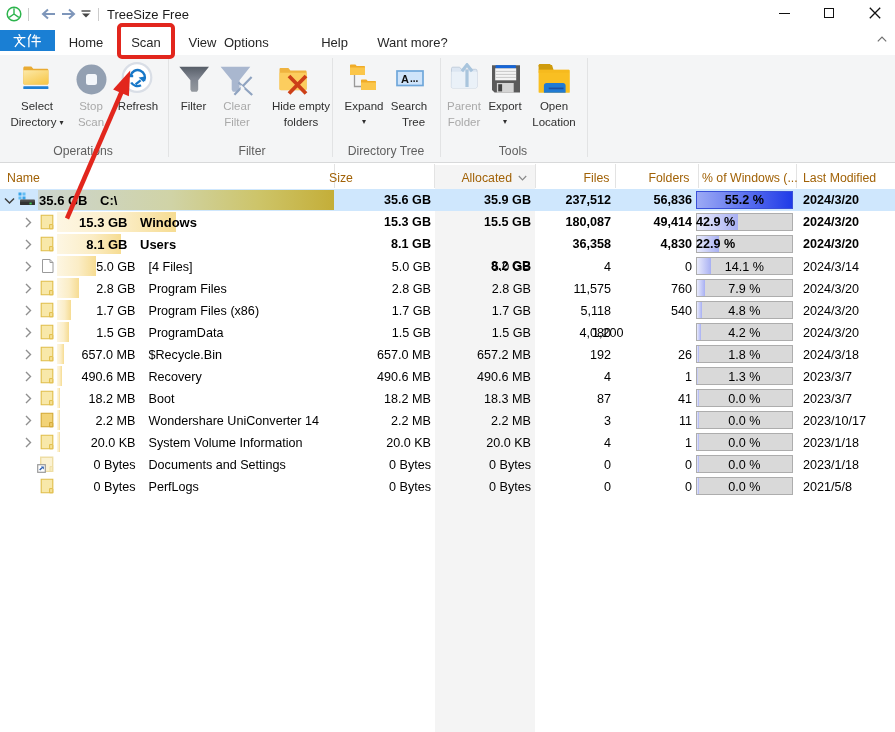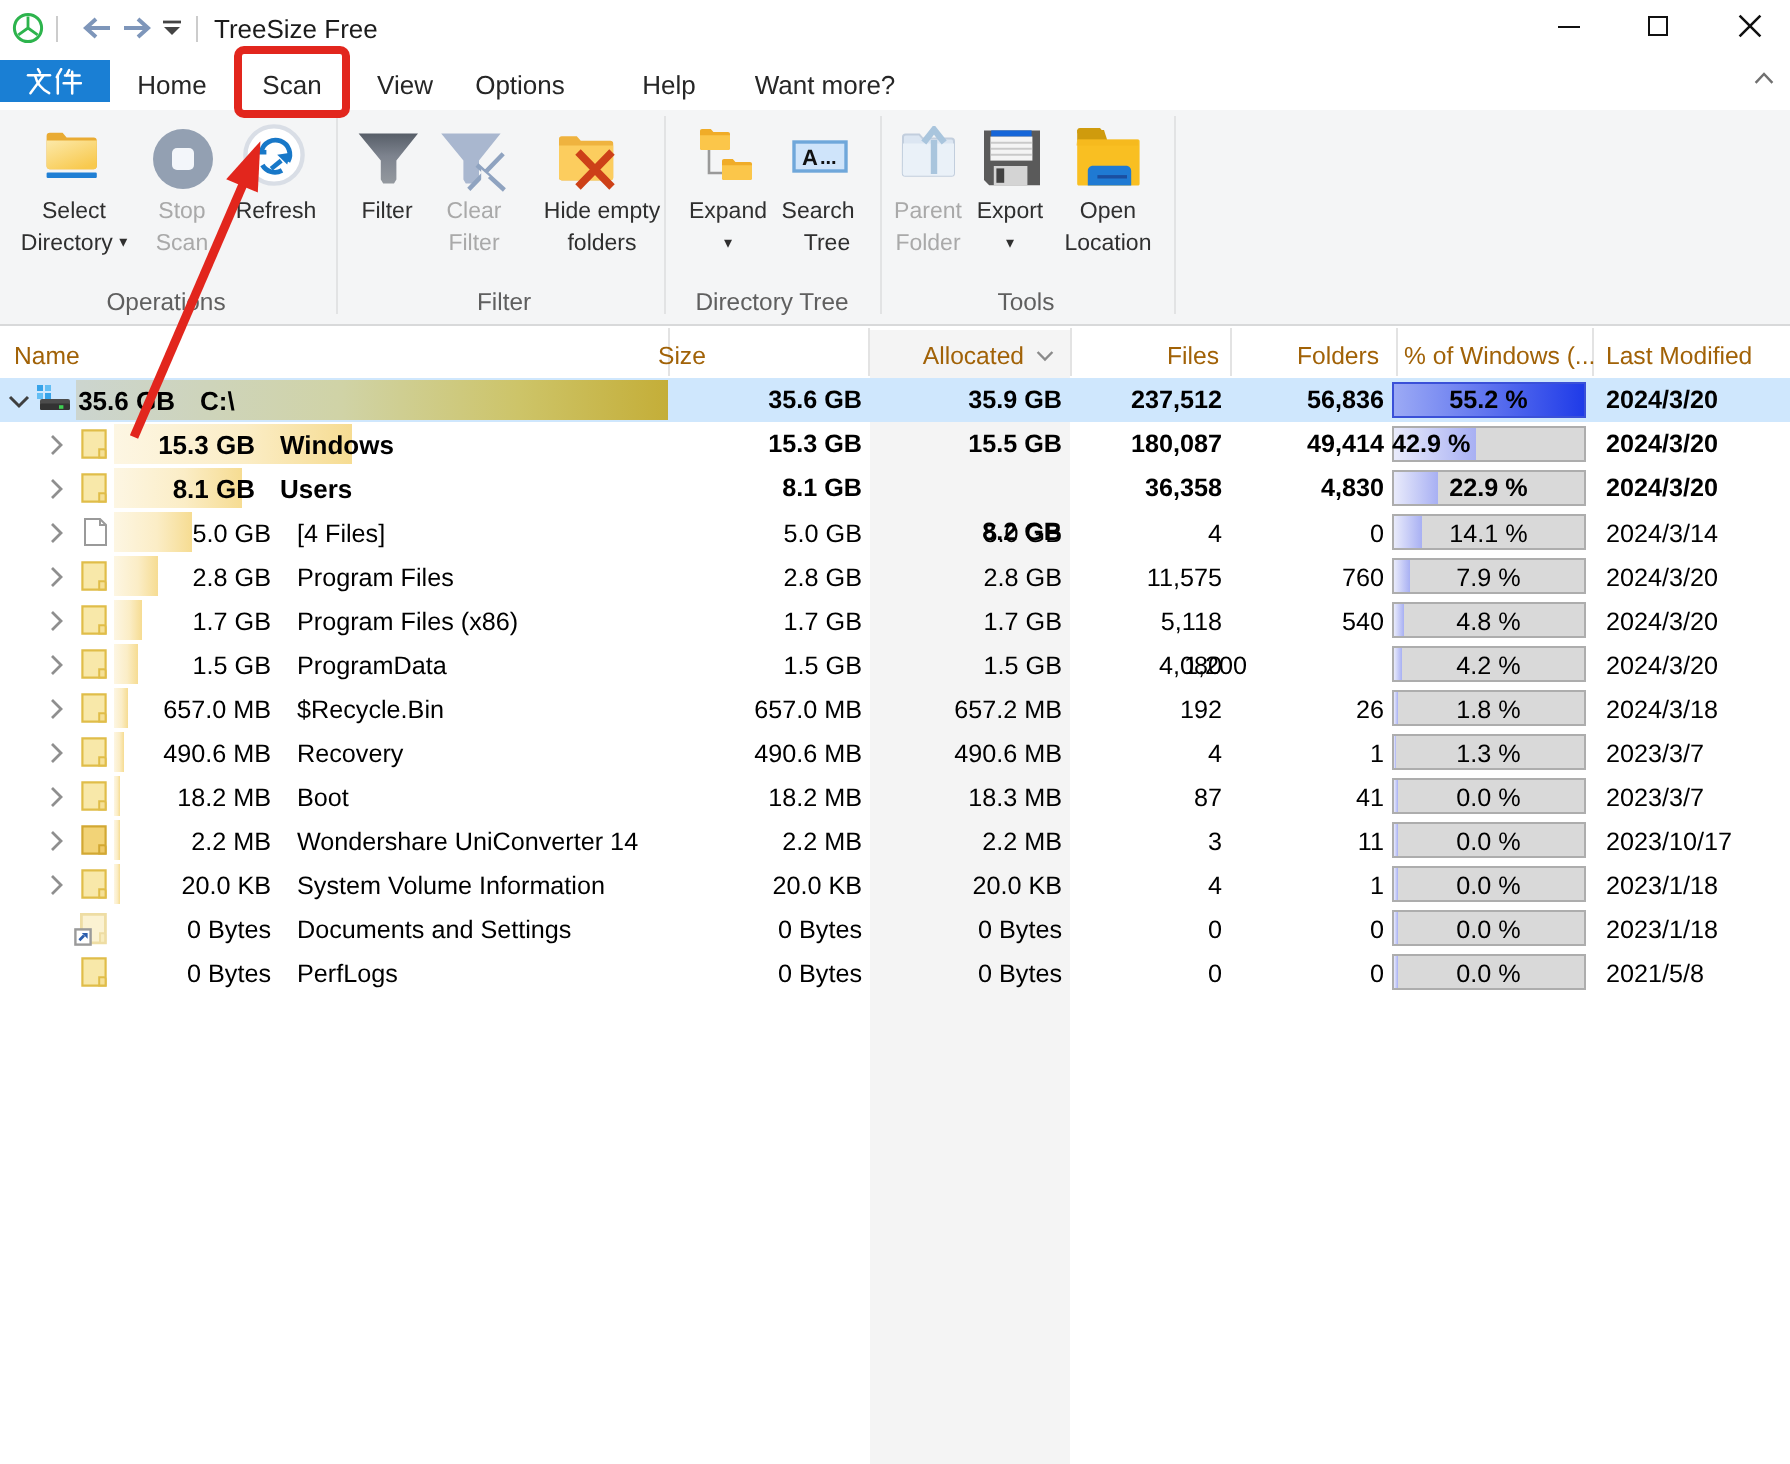--- a/index.html
+++ b/index.html
@@ -42,21 +42,21 @@
       <path d="M1 3.6 h11"></path>
       <path d="M8.6 4 L2.2 12.6"></path>
       <path d="M4.6 4 q1.2 5.4 7 8.6"></path>
       <path d="M17.6 0.6 l-2.2 4 M15.9 3.4 v9.4"></path>
       <path d="M21.6 1 l-1.4 2.8 M19.5 3.8 h7.3 M18.8 7.6 h8.7 M23.1 1.9 v10.9"></path>
     </g>
   </svg>
 <div class="a" style="left:26px;top:34.5px;width:120px;text-align:center;font-size:13px;color:#262626;">Home</div>
 <div class="a" style="left:86px;top:34.5px;width:120px;text-align:center;font-size:13px;color:#262626;">Scan</div>
 <div class="a" style="left:142.5px;top:34.5px;width:120px;text-align:center;font-size:13px;color:#262626;">View</div>
-<div class="a" style="left:200px;top:34.5px;width:120px;text-align:center;font-size:13px;color:#262626;">Options</div>
+<div class="a" style="left:224px;top:34.5px;width:120px;text-align:left;font-size:13px;color:#262626;">Options</div>
 <div class="a" style="left:274.5px;top:34.5px;width:120px;text-align:center;font-size:13px;color:#262626;">Help</div>
 <div class="a" style="left:352.5px;top:34.5px;width:120px;text-align:center;font-size:13px;color:#262626;">Want more?</div>
 <svg width="10" height="7" viewBox="0 0 10 7" style="position:absolute;left:877px;top:36px;">
     <path d="M0.8 5.4 L5 1 L9.2 5.4" fill="none" stroke="#707070" stroke-width="1.2"></path>
   </svg>
 <div class="a" style="left:0;top:55px;width:895px;height:108px;background:#f4f5f6;border-bottom:1px solid #d8d9da;"></div>
 <div class="a" style="left:167.5px;top:58px;width:1px;height:99px;background:#e2e3e4;"></div>
 <div class="a" style="left:331.5px;top:58px;width:1px;height:99px;background:#e2e3e4;"></div>
 <div class="a" style="left:440px;top:58px;width:1px;height:99px;background:#e2e3e4;"></div>
 <div class="a" style="left:587px;top:58px;width:1px;height:99px;background:#e2e3e4;"></div>
@@ -229,21 +229,21 @@
     <path d="M9.6 10.6 h2.4 a0.8 0.8 0 0 1 0.8 0.8 v3.4 h-3.2 z" fill="#f5e096" stroke="#e0bd49" stroke-width="1"></path>
   </svg>
 <div class="ct nmb" style="left:0;top:237px;width:127.5px;text-align:right;">8.1 GB</div>
 <div class="ct nmb" style="left:140px;top:237px;">Users</div>
 <div class="ct bld" style="left:331px;top:237px;width:100px;text-align:right;">8.1 GB</div>
 <div class="ct bld" style="left:431px;top:237px;width:100px;text-align:right;margin-top:22px;">8.2 GB</div>
 <div class="ct bld" style="left:511px;top:237px;width:100px;text-align:right;">36,358</div>
 <div class="ct bld" style="left:592px;top:237px;width:100px;text-align:right;">4,830</div>
 <div class="a" style="left:696px;top:235px;width:96.5px;height:18px;background:#d9d9d9;border:1px solid #adadad;"></div>
 <div class="a" style="left:697px;top:236px;width:22.1px;height:16px;background:linear-gradient(to right,#e9ebfb,#a8b0f3);"></div>
-<div class="ct bld" style="left:696px;top:237px;width:96.5px;text-align:center;">22.9 %</div>
+<div class="ct bld" style="left:696px;top:237px;width:96.5px;text-align:left;">22.9 %</div>
 <div class="ct bld" style="left:803px;top:237px;">2024/3/20</div>
 <div class="a" style="left:57px;top:256px;width:39px;height:19.5px;background:linear-gradient(to right,#fdf6e3 0%,#fbedc6 55%,#f6dc92 100%);"></div>
 <svg width="7" height="11" viewBox="0 0 7 11" style="position:absolute;left:25px;top:261px;">
     <path d="M1 1 L5.5 5.5 L1 10" fill="none" stroke="#8f8f8f" stroke-width="1.4"></path>
   </svg>
 <svg width="14" height="16" viewBox="0 0 14 16" style="position:absolute;left:40px;top:258px;">
     <path d="M2.5 1.5 h7.5 l3 3 v10 h-10.5 z" fill="#ffffff" stroke="#9a9a9a" stroke-width="1"></path>
     <path d="M10 1.5 v3 h3" fill="none" stroke="#9a9a9a" stroke-width="1"></path>
   </svg>
 <div class="ct nm" style="left:0;top:259.5px;width:135.5px;text-align:right;">5.0 GB</div>

